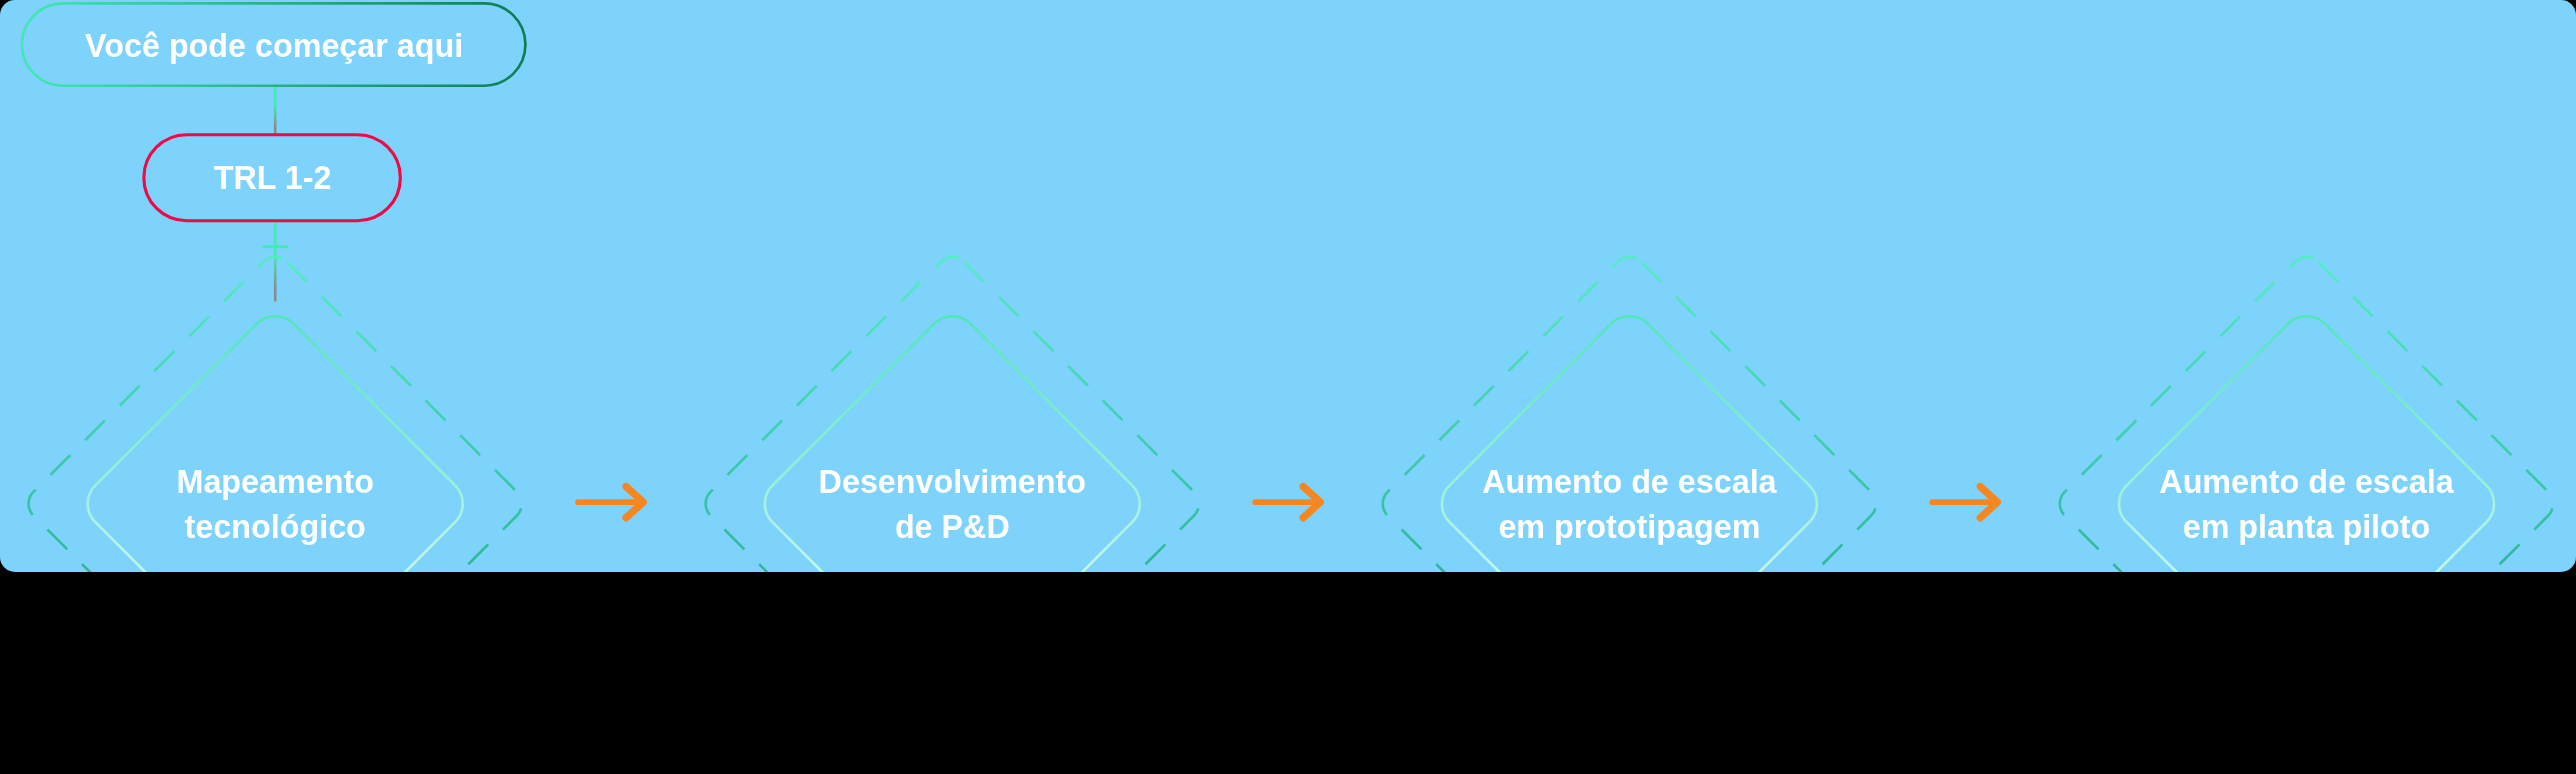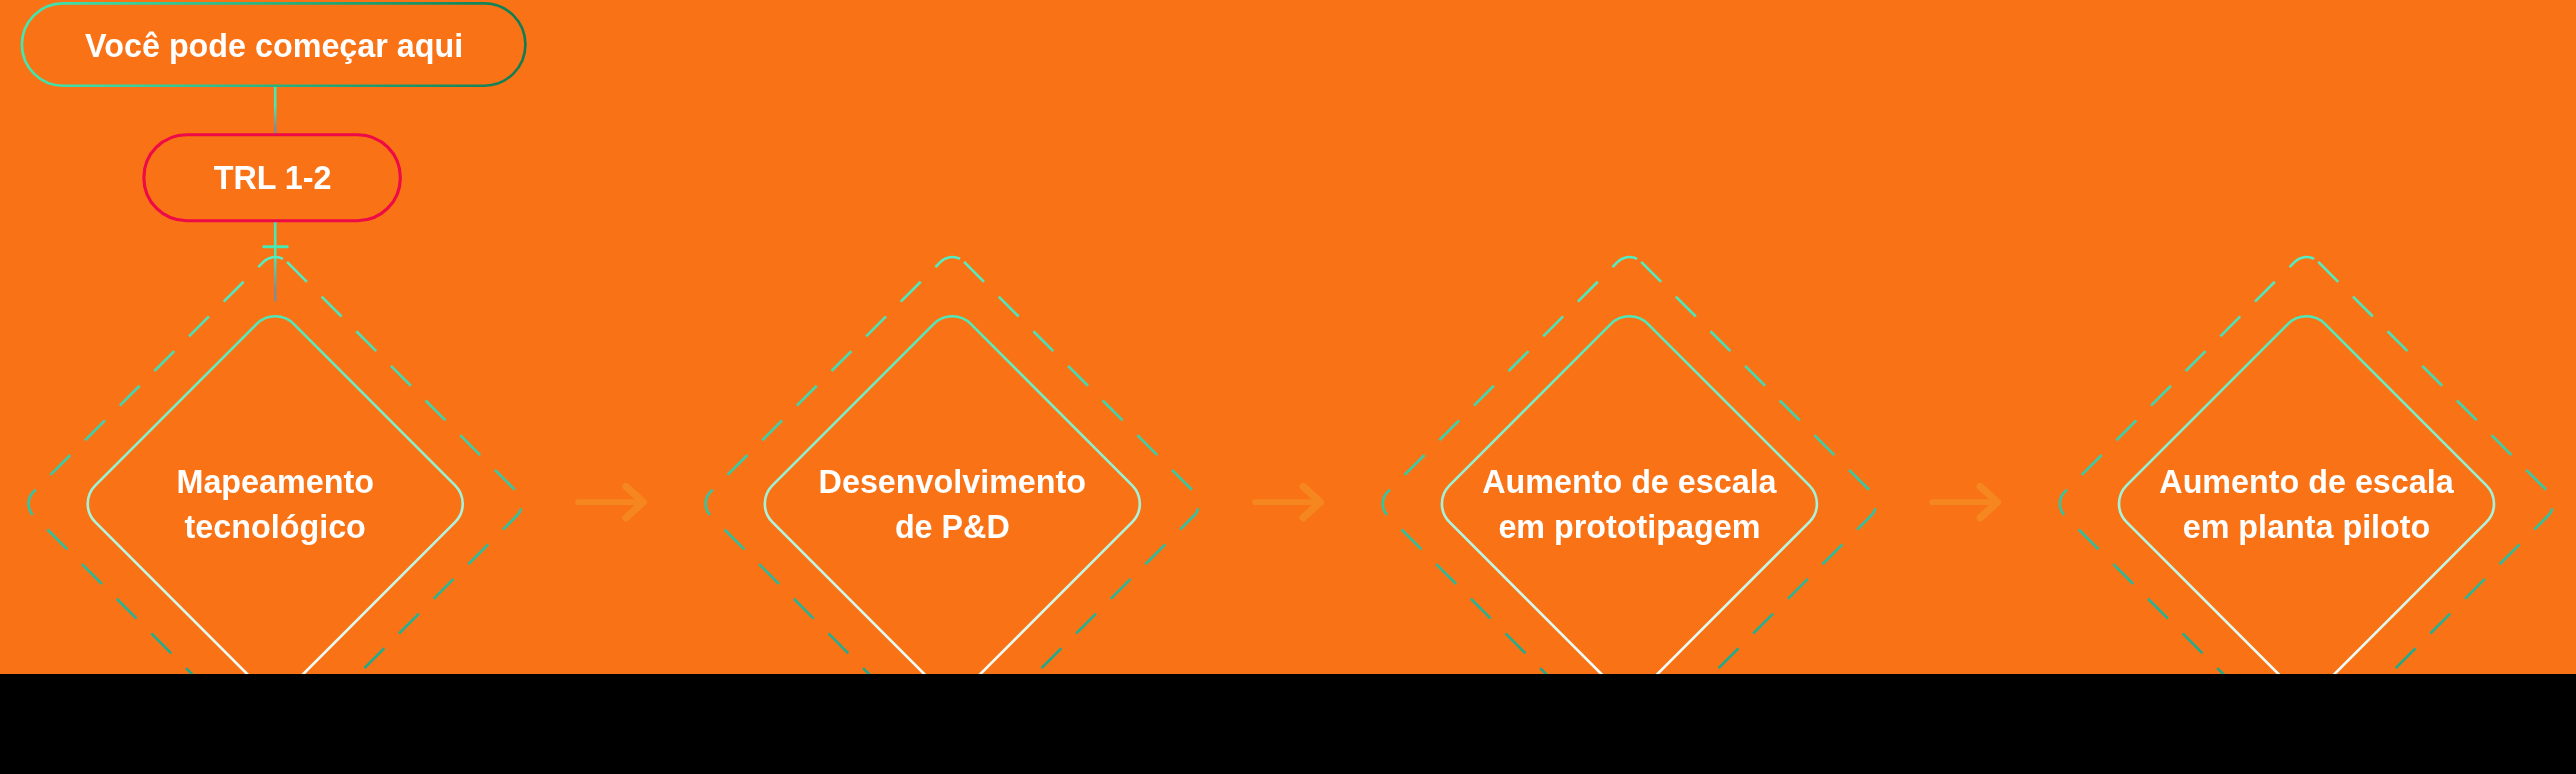--- a/index.html
+++ b/index.html
@@ -3,23 +3,24 @@
 <meta charset="utf-8">
 <style>
   html, body {
     margin: 0;
     padding: 0;
     background: #000000;
   }
   .canvas {
     position: relative;
     width: 2576px;
-    height: 674px;
-    background: #f97316;
+    height: 572px;
+    background: #7dd3fc;
     overflow: hidden;
+    border-radius: 15px;
   }
   svg text {
     fill: #ffffff;
     font-family: "Liberation Sans", "DejaVu Sans", sans-serif;
     font-weight: 700;
   }
   .node-label { font-size: 62px; }
 </style>
 </head>
 <body>

